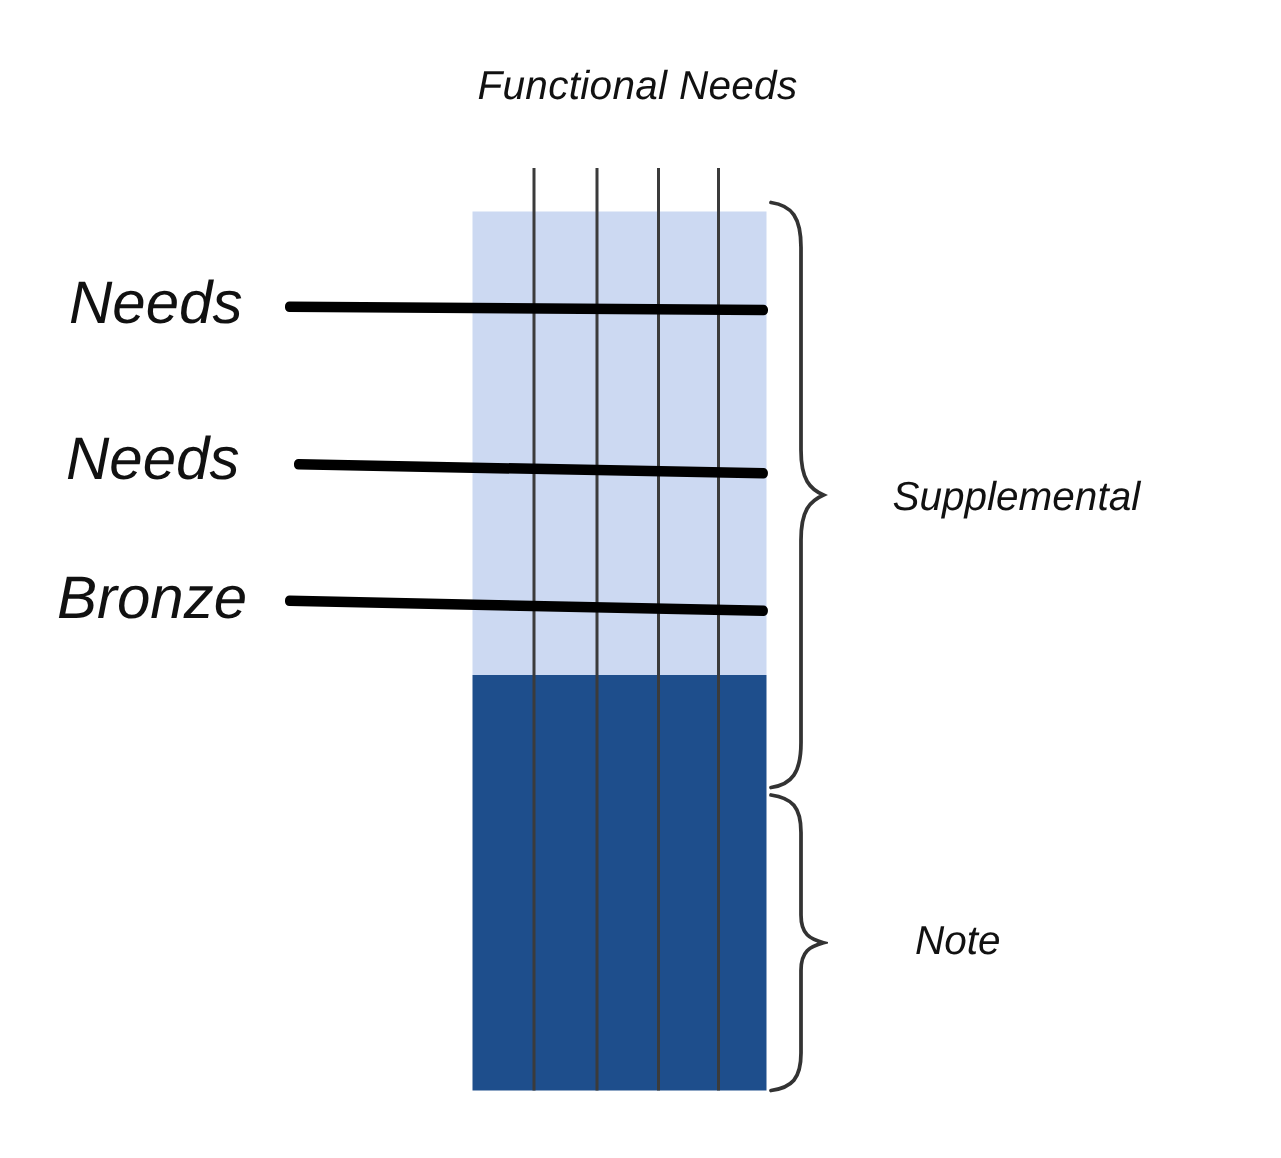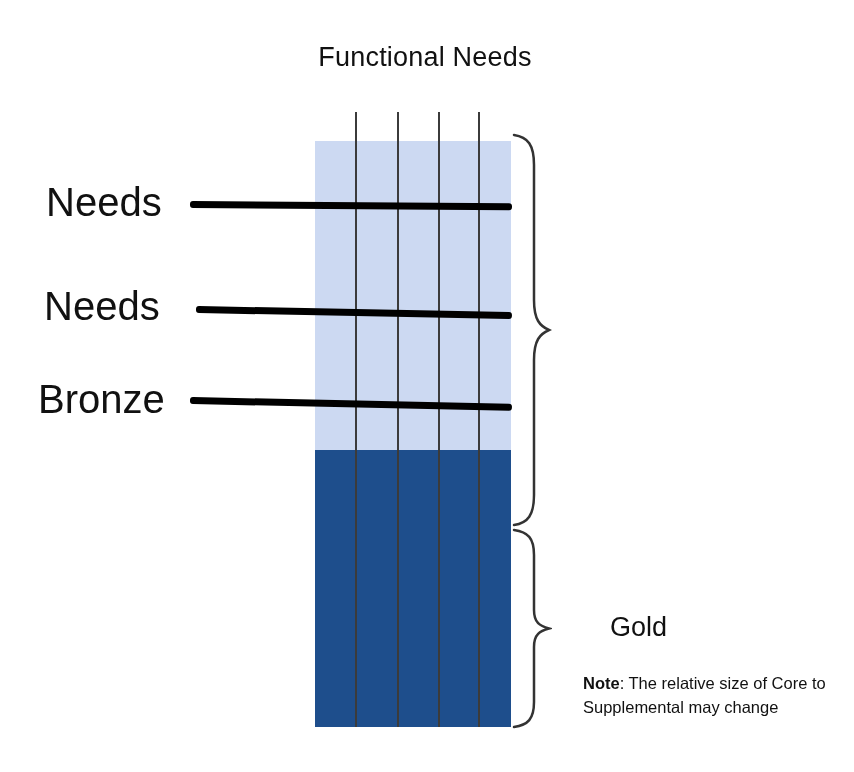--- a/index.html
+++ b/index.html
@@ -7,20 +7,21 @@
     padding: 0;
     background: #ffffff;
     font-family: "Liberation Sans", sans-serif;
   }
   .canvas {
     position: relative;
     width: 854px;
     height: 772px;
     background: #ffffff;
     overflow: hidden;
+    font-style: italic;
   }
   .title {
     position: absolute;
     left: 280px;
     top: 42px;
     width: 290px;
     text-align: center;
     font-size: 27px;
     color: #111111;
     letter-spacing: 0.2px;
@@ -126,29 +127,27 @@
 
   <svg class="brace supplemental" width="40" height="394" viewBox="0 0 40 394">
     <path d="M 2 2
              C 16 4, 22 12, 22 32
              L 22 167
              C 22 187, 28 193, 37 197
              C 28 201, 22 207, 22 227
              L 22 362
              C 22 382, 16 390, 2 392" fill="none" stroke="#333333" stroke-width="2.5" stroke-linecap="round"></path>
   </svg>
+  <div class="section-label supplemental">Supplemental</div>
 
   <svg class="brace core" width="40" height="201" viewBox="0 0 40 201">
     <path d="M 2 2
              C 16 4, 22 10, 22 27
              L 22 82
              C 22 95, 28 98, 37 100.5
              C 28 103, 22 106, 22 119
              L 22 174
              C 22 191, 16 197, 2 199" fill="none" stroke="#333333" stroke-width="2.5" stroke-linecap="round"></path>
   </svg>
-  <div class="section-label core">Gold</div>
+  <div class="section-label core">Note</div>
 
-  <div class="note">
-    <span class="note-bold">Note</span><span>: The relative size of Core to Supplemental may change</span>
-  </div>
 
 </div>
 
 </body></html>

